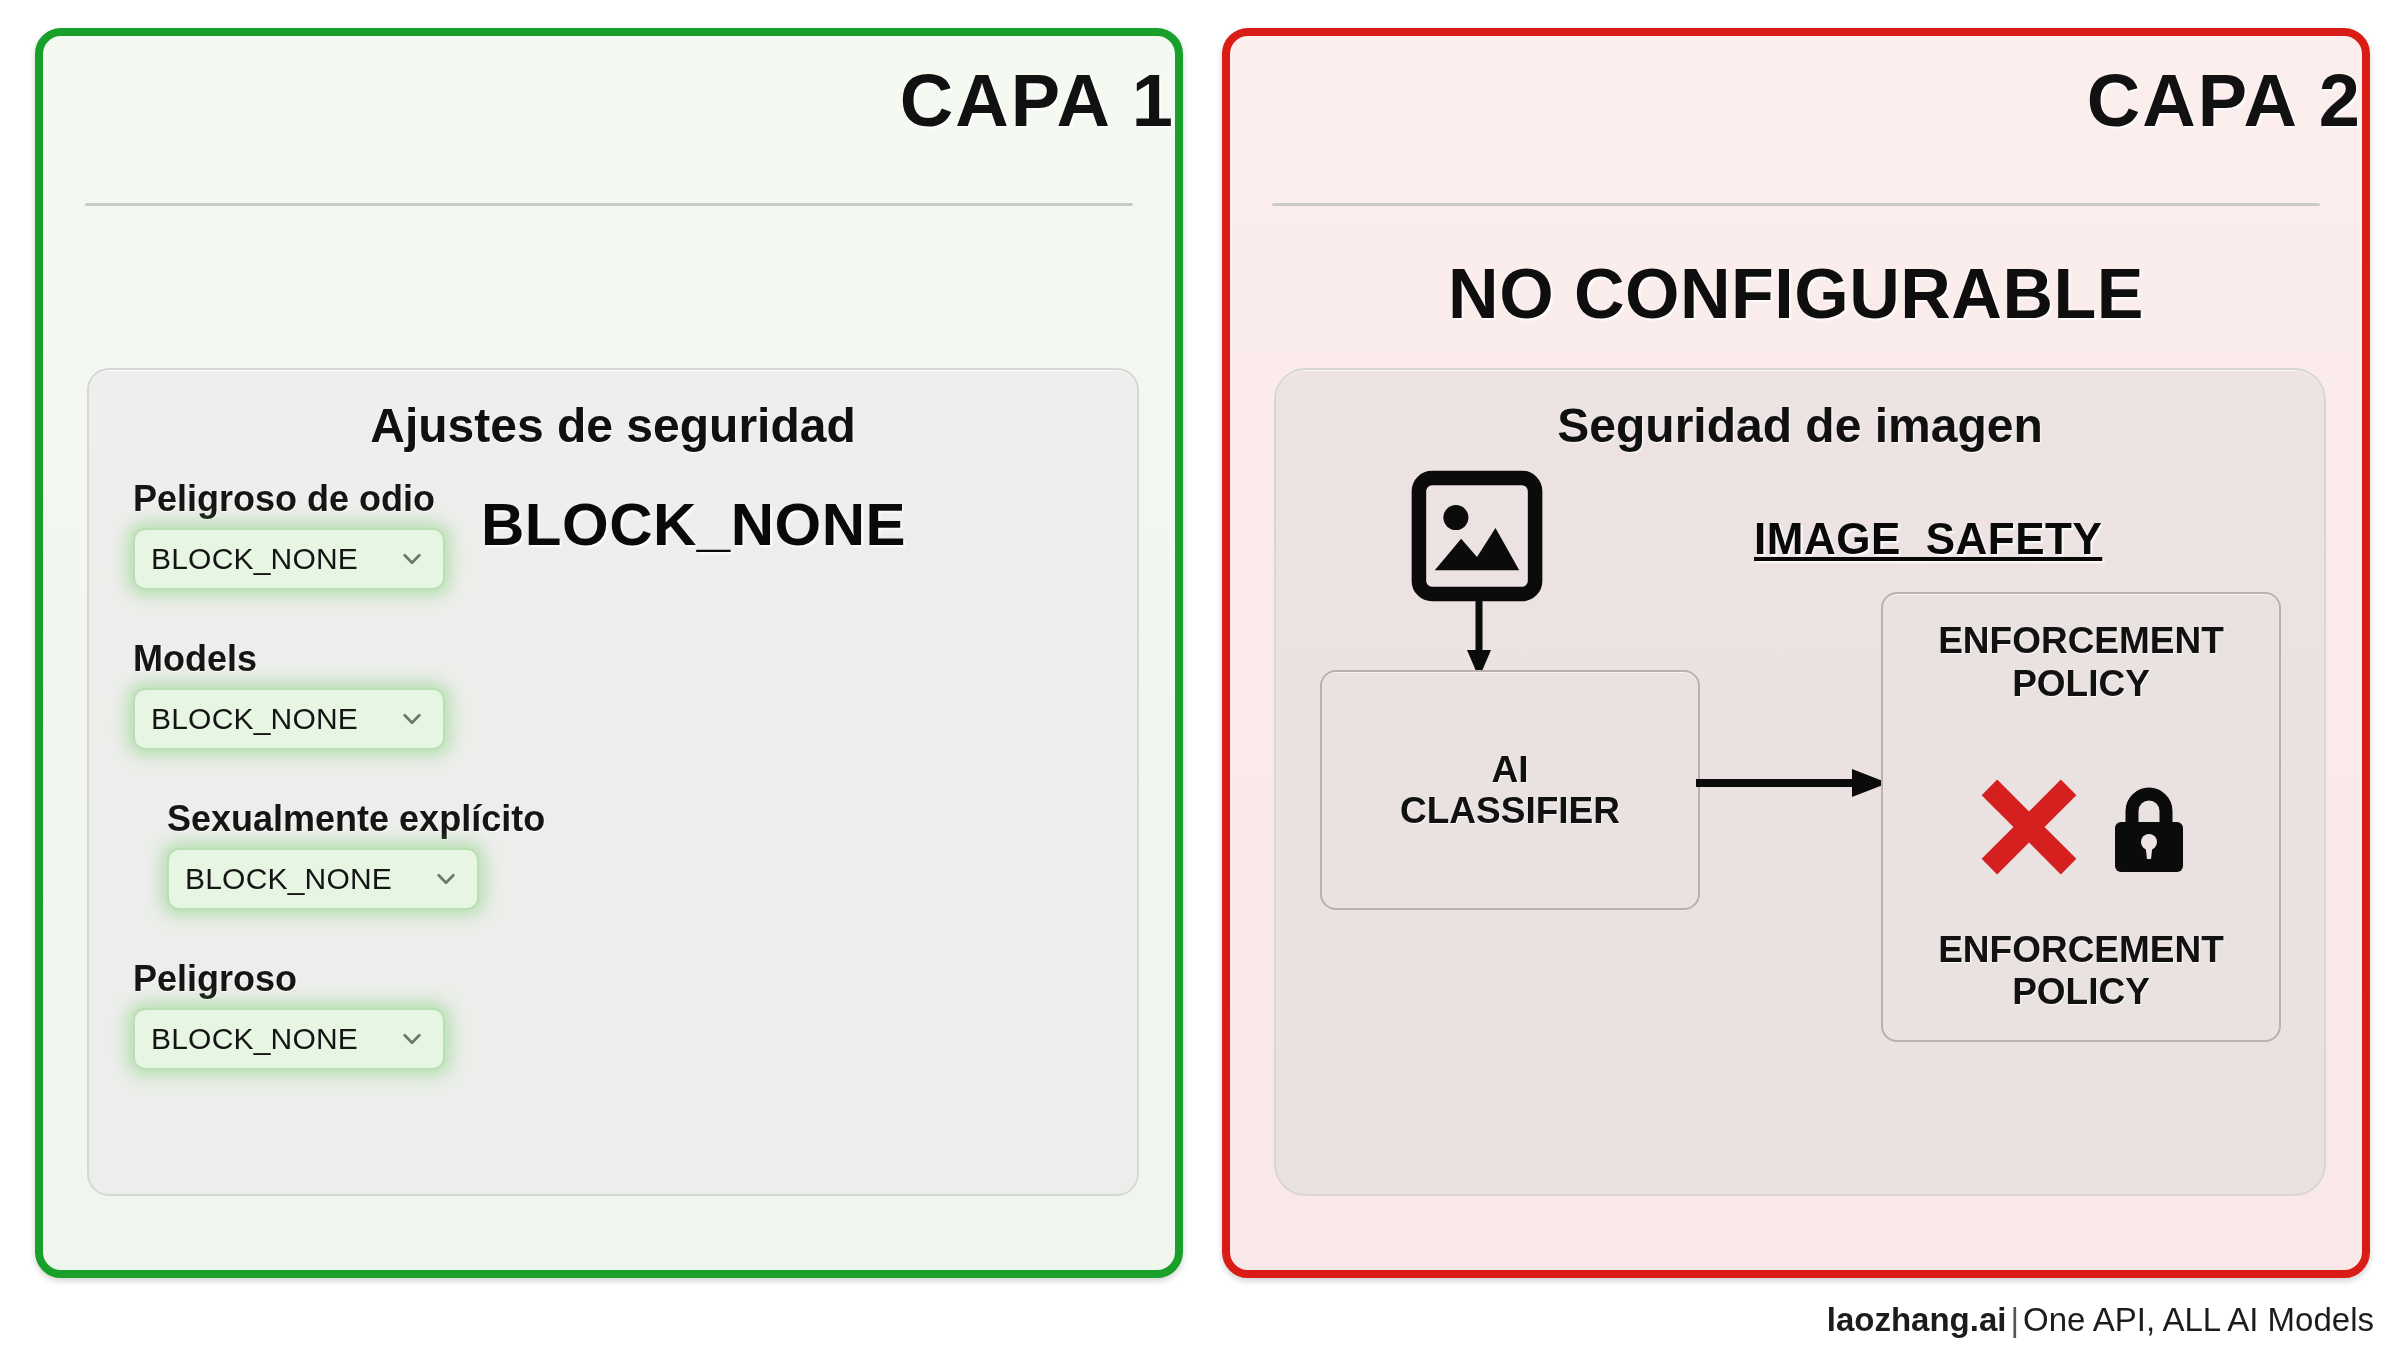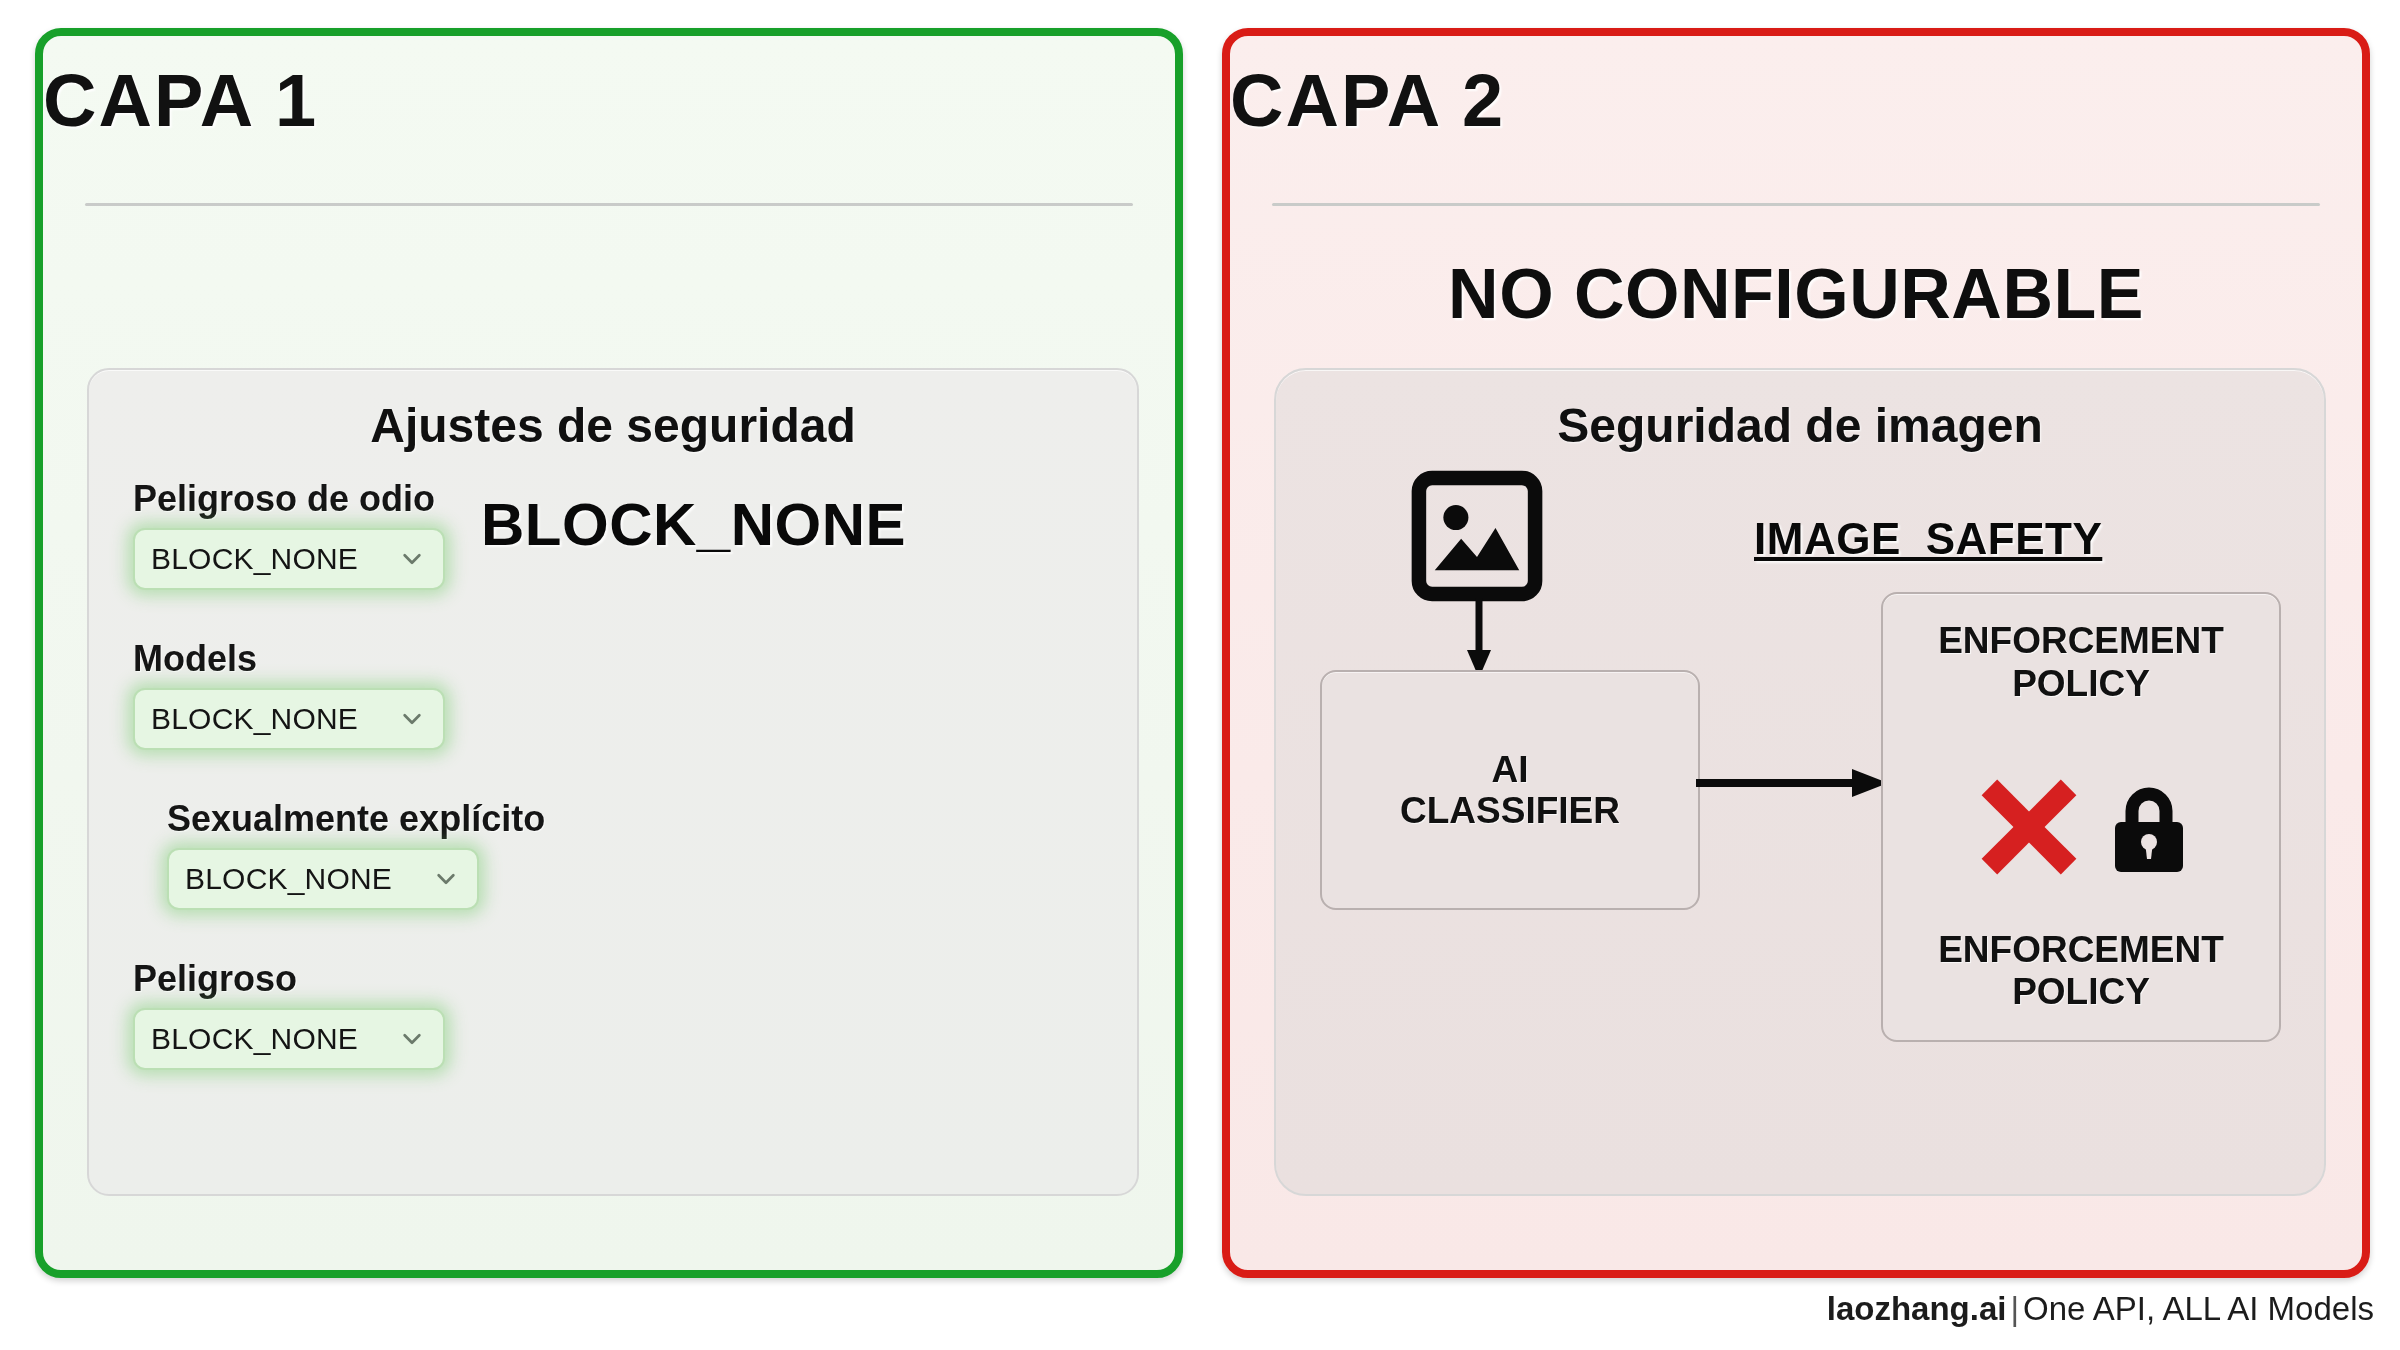--- a/index.html
+++ b/index.html
@@ -24,21 +24,21 @@
     background: linear-gradient(180deg,#f4faf2 0%, #f1f7ef 60%, #eff6ed 100%);
   }
   .panel-right {
     left: 1222px; top: 28px; width: 1148px; height: 1250px;
     border-color: #d91c16;
     background: linear-gradient(180deg,#fbeeed 0%, #faeae9 60%, #f9e8e7 100%);
   }
 
   .layer-title {
     position: absolute; left: 0; right: 0; top: 22px;
-    text-align: left;
+    text-align: right;
     font-size: 74px; font-weight: 700; letter-spacing: 2px;
     color: #111;
     text-shadow: 2px 2px 2px rgba(255,255,255,.9);
   }
   .divider {
     position: absolute; left: 42px; right: 42px; top: 167px;
     height: 3px; background: #c9cbc9; border-radius: 2px;
   }
   .config-title {
     position: absolute; left: 0; right: 0; top: 218px;
@@ -143,21 +143,21 @@
   .right-big-value {
     position: absolute; left: 478px; top: 144px;
     font-size: 44px; font-weight: 700; color: #090909;
     letter-spacing: .5px;
     text-shadow: 2px 2px 2px rgba(255,255,255,.85);
     text-decoration: underline;
   }
 
   
   .watermark {
-    position: absolute; right: 26px; bottom: 22px;
+    position: absolute; right: 26px; bottom: 11px;
     font-size: 33px; color: #1c1c1c;
     white-space: nowrap;
   }
   .watermark b { font-weight: 700; }
   .watermark span.sep { color: #555; margin: 0 4px; }
   .watermark span.tail { font-weight: 400; }
 </style>
 </head>
 <body>
 

